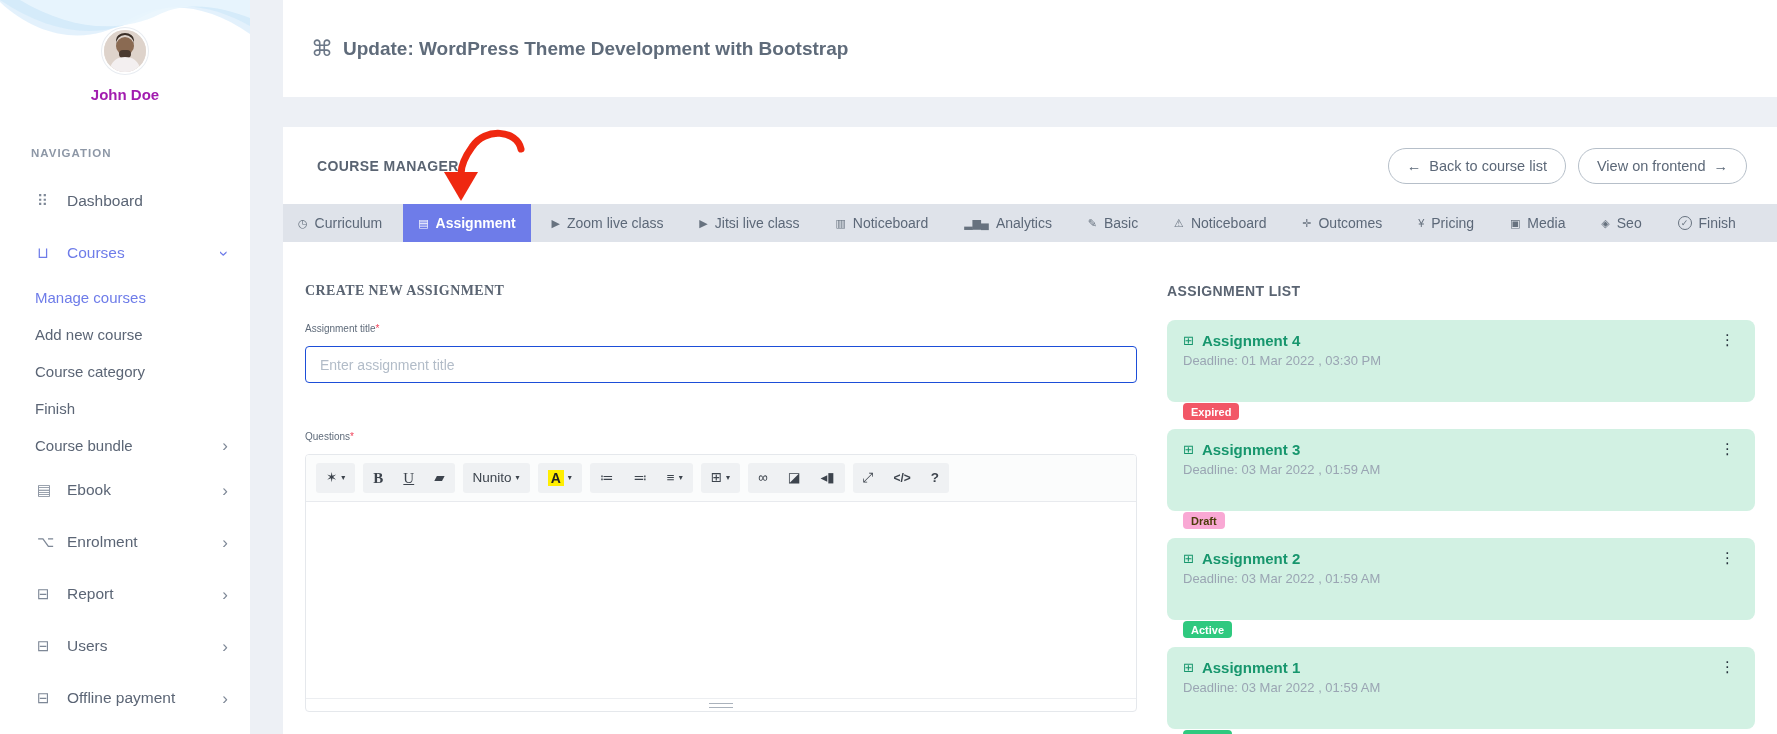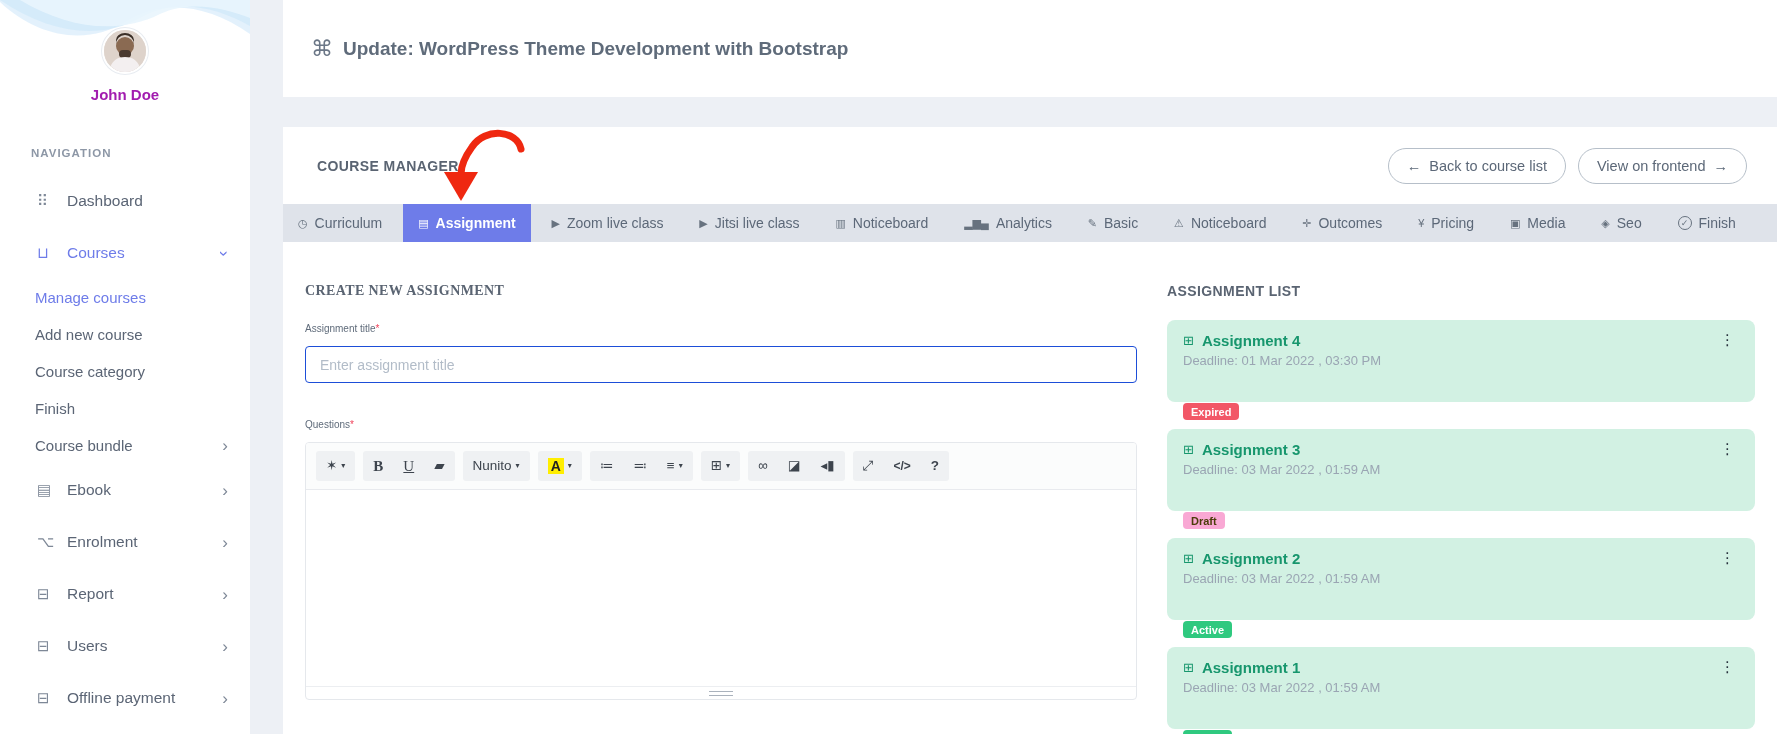--- a/index.html
+++ b/index.html
@@ -48,21 +48,21 @@
 
   .content { display:flex; padding:41px 22px 0 22px; gap:30px; }
   .left-col { width:832px; flex:none; }
   .right-col { flex:1; }
 
   .form-heading { margin-bottom:24px;font-family:Liberation Serif, serif; }
   .field-label { font-size:10px; color:#5f6b7a; margin-bottom:12px; }
   .req { color:#f0425a; }
   .text-input { width:100%; height:37px; border:1px solid #1d4ed8; border-radius:4px; padding:0 14px; font-size:14px; color:#4a5568; font-family:inherit; background:#fff; }
   .text-input::placeholder { color:#b2bcc8; }
-  .questions-label { margin-top:36px; }
+  .questions-label { margin-top:48px; }
 
   .editor { border:1px solid #e5e8ec; border-radius:4px; overflow:hidden; }
   .toolbar { background:#fbfcfc; border-bottom:1px solid #e8eaee; padding:8px 10px; display:flex; gap:8px; flex-wrap:nowrap; }
   .tgroup { background:#eff1f3; border-radius:3px; display:flex; align-items:center; }
   .tbtn { border:none; background:transparent; padding:6px 10px; font-size:13.5px; color:#3d444d; cursor:pointer; display:flex; align-items:center; gap:4px; font-family:inherit; line-height:1.2; }
   .tbtn b { font-family:"Liberation Serif","DejaVu Serif",serif; font-size:15px; font-weight:800; }
   .tbtn u { font-family:"Liberation Serif","DejaVu Serif",serif; font-size:15px; }
   .caret { font-size:8px; color:#3d444d; }
   .hl-a { background:#ffee00; font-weight:bold; font-size:14px; padding:0 3px; color:#222; }
   .code-g { font-size:12px; font-weight:bold; }

